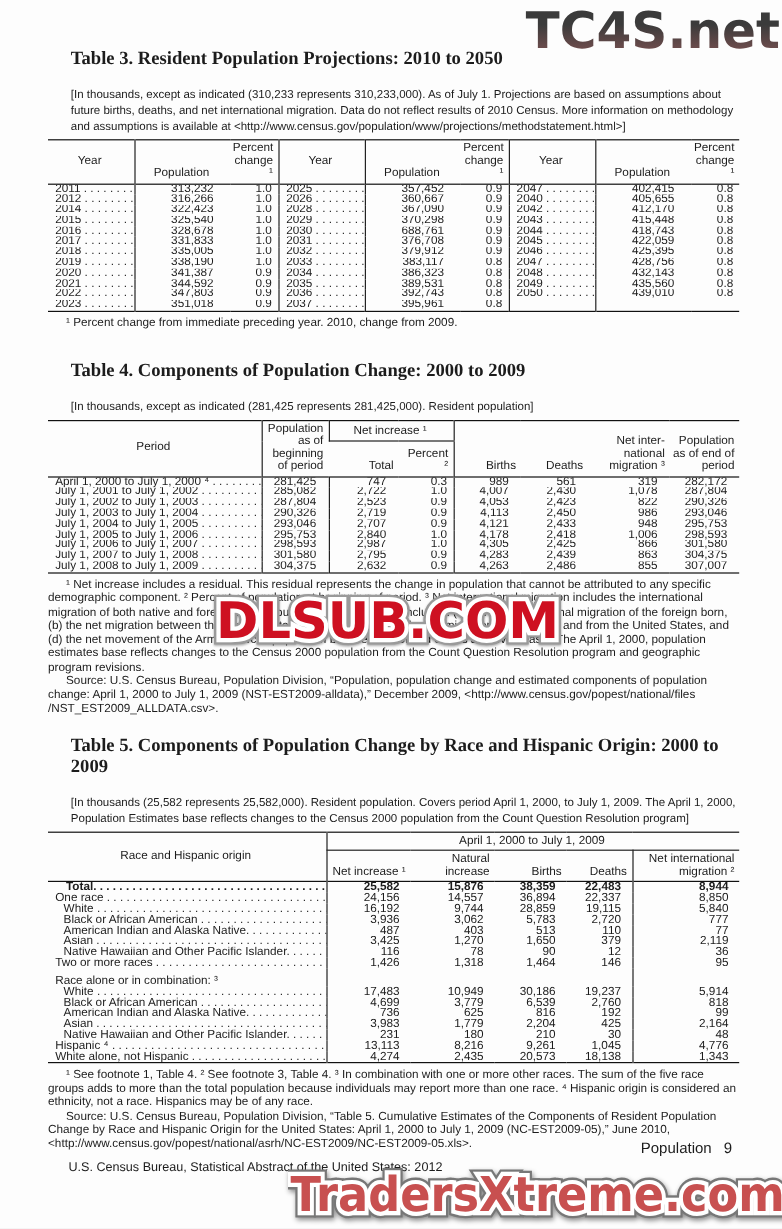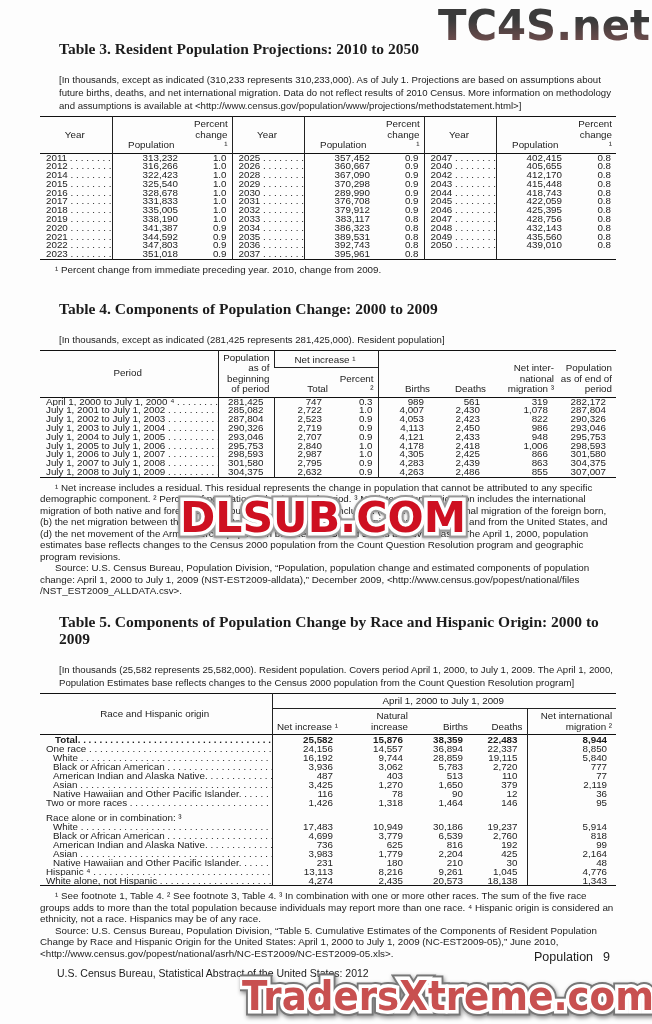--- a/index.html
+++ b/index.html
@@ -137,21 +137,21 @@
             <td class="pct">0.9</td>
             <td class="lead b-l">2043</td>
             <td class="num b-l">415,448</td>
             <td class="pct">0.8</td>
           </tr>
           <tr>
             <td class="lead">2016</td>
             <td class="num b-l">328,678</td>
             <td class="pct">1.0</td>
             <td class="lead b-l">2030</td>
-            <td class="num b-l">289,990</td>
+            <td class="num b-l">688,761</td>
             <td class="pct">0.9</td>
             <td class="lead b-l">2044</td>
             <td class="num b-l">418,743</td>
             <td class="pct">0.8</td>
           </tr>
           <tr>
             <td class="lead">2017</td>
             <td class="num b-l">331,833</td>
             <td class="pct">1.0</td>
             <td class="lead b-l">2031</td>

